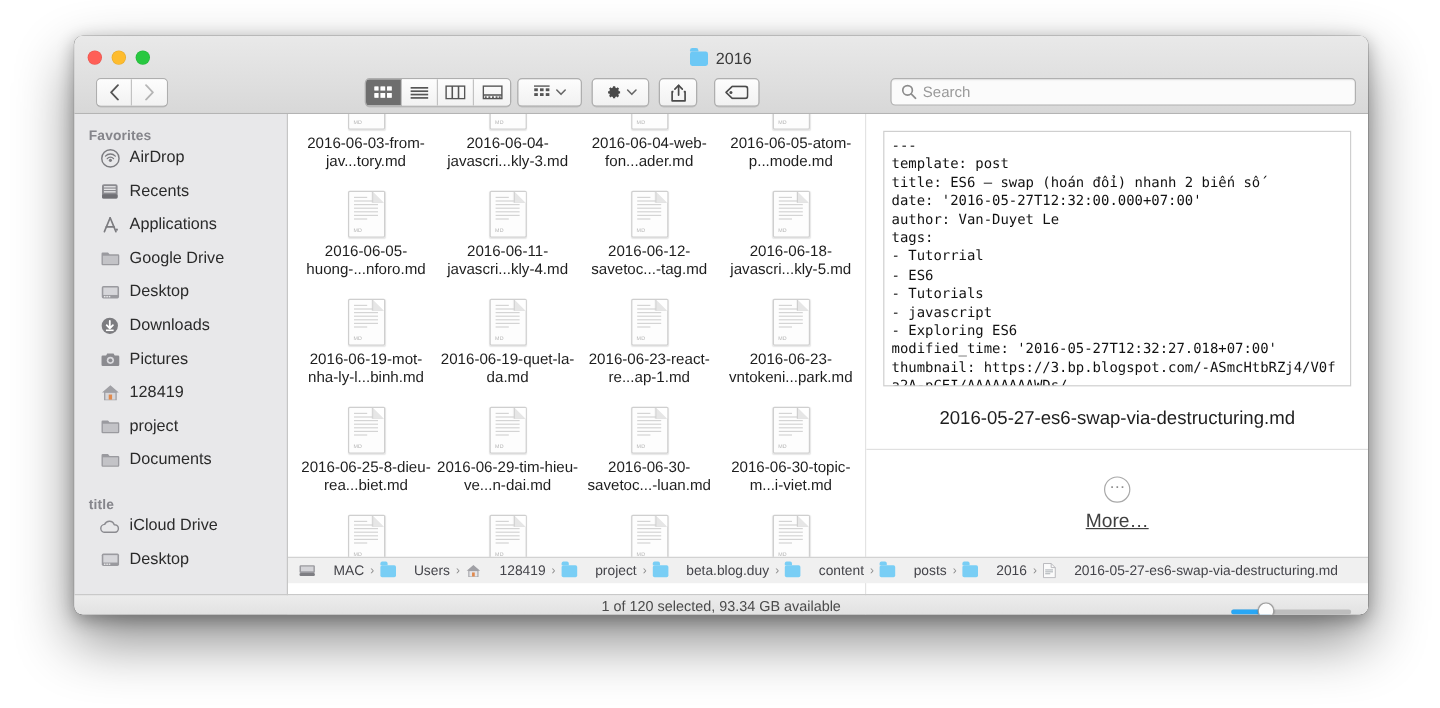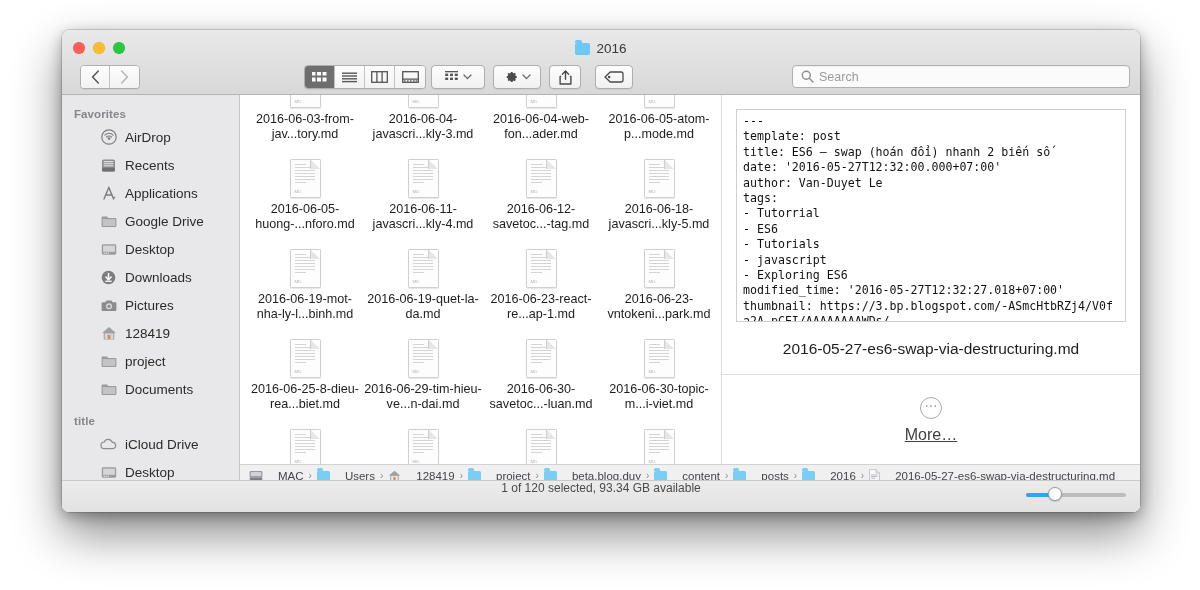--- a/index.html
+++ b/index.html
@@ -79,21 +79,21 @@
     box-shadow: 0 .5px .5px rgba(0,0,0,.12);
     display: flex; align-items: center; justify-content: center; gap: 4px;
     cursor: default;
   }
   .btn.arrange { left: 369px; width: 54px; }
   .btn.action  { left: 431px; width: 48px; }
   .btn.share   { left: 487px; width: 32px; }
   .btn.tag     { left: 533px; width: 38px; }
 
   .searchbox {
-    position: absolute; right: 10px; top: 3px; width: 338px; height: 23px;
+    position: absolute; right: 10px; top: 3px; width: 388px; height: 23px;
     background: #fbfbfb; border: .5px solid #b0b0b0; border-radius: 4px;
     display: flex; align-items: center; gap: 5px; padding-left: 8px;
     box-shadow: inset 0 1px 1px rgba(0,0,0,.05);
   }
   .searchbox input {
     border: none; outline: none; background: transparent;
     font-family: "Liberation Sans", sans-serif; font-size: 12.5px; color: #333;
     width: 300px;
   }
   .searchbox input::placeholder { color: #9a9a9a; }
@@ -105,22 +105,22 @@
   .sidebar {
     width: 178px; background: #e8e8ea;
     border-right: .5px solid #c6c6c6;
     padding-top: 9px; overflow: hidden; flex: none;
   }
   .sbhead {
     font-size: 11.5px; color: #85858b; font-weight: 700;
     padding: 4px 0 3px 12px; letter-spacing: .1px;
   }
   .sbitem {
-    display: flex; align-items: center; gap: 8px;
-    height: 28px; padding-left: 38px;
+    display: flex; gap: 8px;
+    height: 28px; padding-left: 21px;
     font-size: 13.5px; color: #2b2b2b; cursor: default;
   }
   .sbicon { width: 17px; height: 17px; flex: none; display: flex; align-items: center; justify-content: center; }
 
   
   .content {
     flex: 1; background: #fff; position: relative; overflow: hidden;
     border-right: .5px solid #dcdcdc;
   }
   .grid {
@@ -206,24 +206,24 @@
     width: 13px; height: 10px; background: #79cef5; border-radius: 1.5px;
     position: relative; flex: none;
   }
   .pfolder::before {
     content:""; position:absolute; left:0; top:-2.5px; width:6px; height:2.5px;
     background:#79cef5; border-radius:1.5px 1.5px 0 0;
   }
 
   
   .statusbar {
-    position: absolute; left: 0; right: 0; bottom: 0; height: 32px;
+    position: absolute; left: 0; right: 0; bottom: 0; height: 17px;
     background: linear-gradient(#ececec,#e2e2e2);
     border-top: .5px solid #c9c9c9;
-    display: flex; align-items: flex-start; justify-content: center;
+    display: flex; align-items: flex-end; justify-content: center;
     font-size: 12px; color: #4a4a4a;
   }
   .zoomslider {
     position: absolute; right: 14px; top: 8px; width: 100px; height: 10px;
   }
   .track {
     position: absolute; left: 0; right: 0; top: 3.5px; height: 4px;
     background: #bdbdbd; border-radius: 2px;
   }
   .trackfill {

